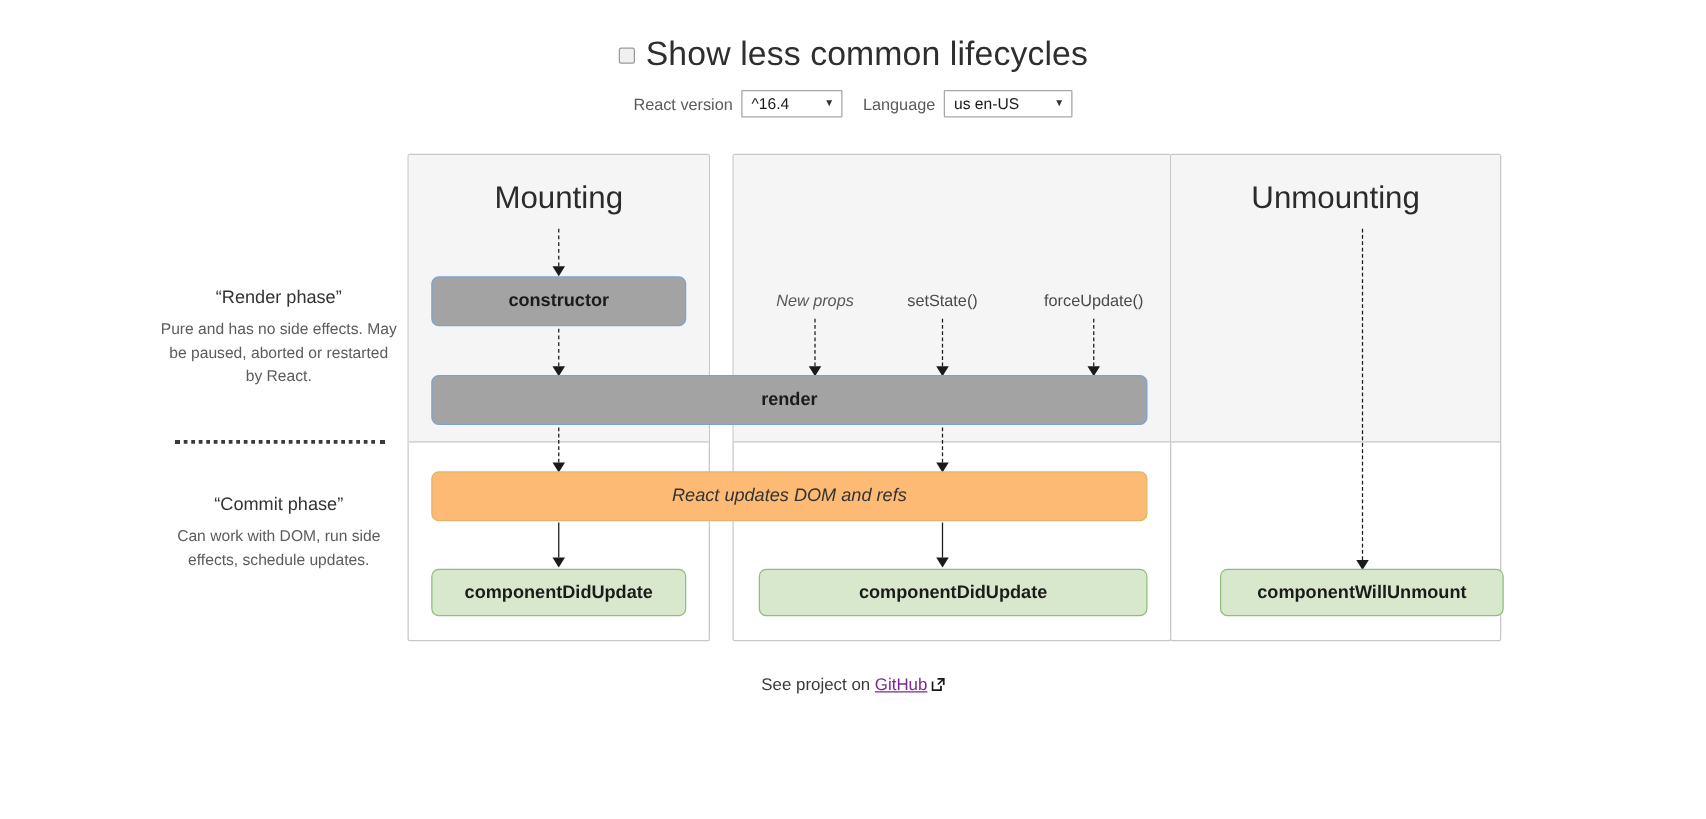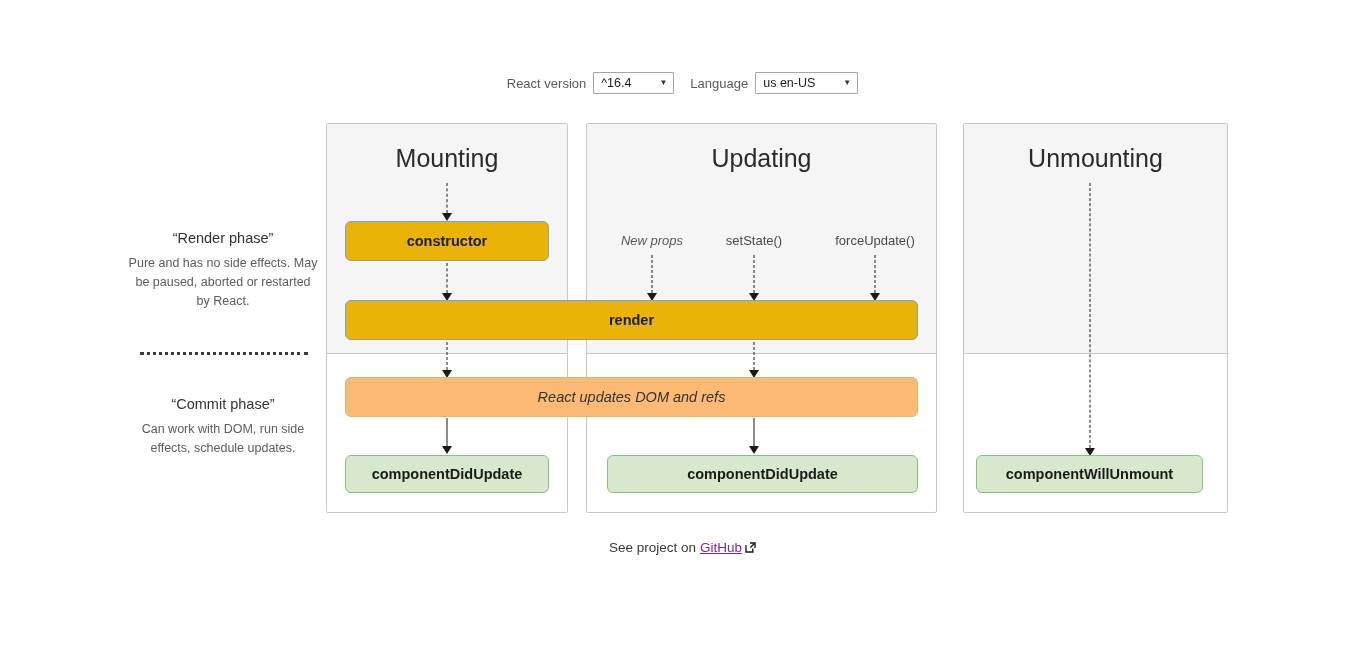--- a/index.html
+++ b/index.html
@@ -80,21 +80,21 @@
 
   
   .lbox {
     position: absolute;
     border-radius: 6px;
     display: flex; align-items: center; justify-content: center;
     font-size: 14.5px; font-weight: bold;
     color: #1b1b1b;
     text-align: center;
   }
-  .lbox.blue   { background: #eab308; border: 1px solid #7ba3d0; }
+  .lbox.blue   { background: #a3a3a3; border: 1px solid #7ba3d0; }
   .lbox.green  { background: #d8e8cd; border: 1px solid #8fbd7b; }
   .lbox.yellow {
     background: #fdba74; border: 1px solid #dcb863;
     font-style: italic; font-weight: normal; font-size: 14.5px; color: #333;
   }
 
   
   .trigger {
     position: absolute;
     font-size: 13px; color: #4a4a4a; text-align: center;
@@ -129,20 +129,24 @@
   .ext-icon {
     display: inline-block; width: 11px; height: 11px;
     position: relative; top: 1px; margin-left: 3px;
   }
 </style>
 </head>
 <body>
 
 <div id="root">
 
+  <div class="header-title">
+    <span class="chk"></span>
+    <span>Show less common lifecycles</span>
+  </div>
 
   <div class="controls">
     <div class="ctrl-group">
       <span class="ctrl-label">React version</span>
       <span class="select">
         <span>^16.4</span>
         <span class="caret">▼</span>
       </span>
     </div>
     <div class="ctrl-group">
@@ -164,24 +168,23 @@
     <div class="side-desc">Can work with DOM, run side effects, schedule updates.</div>
   </div>
 
   <div class="panel" style="left:326px; top:123px; width:242px; height:390px;">
     <div class="render-region" style="height:230px;"></div>
     <div class="panel-title">Mounting</div>
   </div>
 
   <div class="panel" style="left:586px; top:123px; width:351px; height:390px;">
     <div class="render-region" style="height:230px;"></div>
-    <div class="panel-title">Updating</div>
-  </div>
-
-  <div class="panel" style="left:963px; top:123px; width:265px; height:390px;">
+  </div>
+
+  <div class="panel" style="left:936px; top:123px; width:265px; height:390px;">
     <div class="render-region" style="height:230px;"></div>
     <div class="panel-title">Unmounting</div>
   </div>
 
   <div class="arrow dashed" style="left:437px; top:183px; width:20px; height:38px;">
     <div class="shaft" style="height:30px;"></div>
     <div class="head"></div>
   </div>
 
   <div class="arrow dashed" style="left:437px; top:263px; width:20px; height:38px;">

